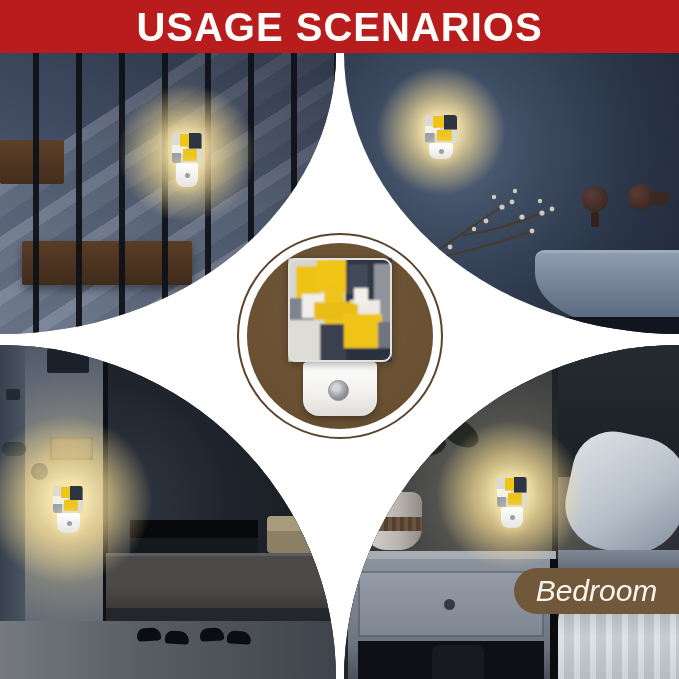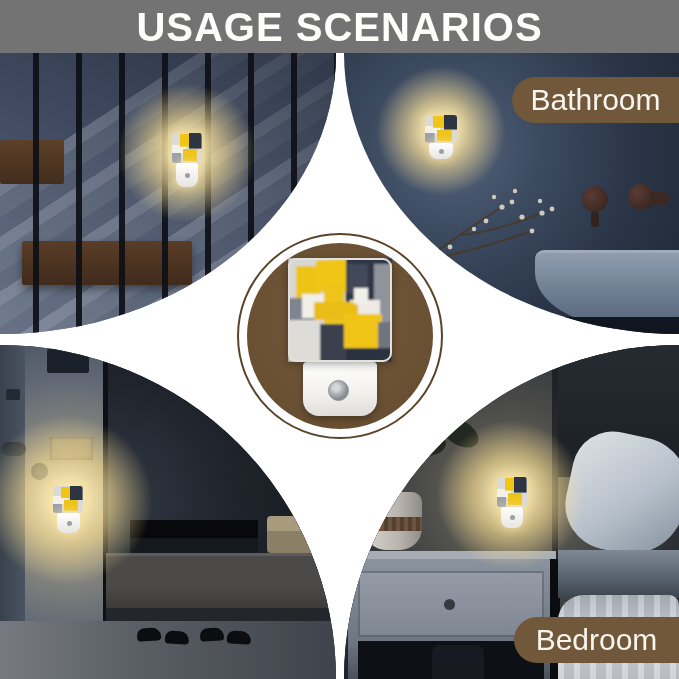--- a/index.html
+++ b/index.html
@@ -1,40 +1,40 @@
 <!DOCTYPE html>
 <html><head>
 <meta charset="utf-8">
 <style>
   html,body{margin:0;padding:0;background:#ffffff;}
   .canvas{position:relative;width:679px;height:679px;background:#ffffff;overflow:hidden;
           font-family:"Liberation Sans",sans-serif;}
   .abs{position:absolute;}
 
   
-  .banner{position:absolute;left:0;top:0;width:679px;height:53px;background:#737373;
+  .banner{position:absolute;left:0;top:0;width:679px;height:53px;background:#b91c1c;
           display:flex;align-items:center;justify-content:center;}
   .banner h1{margin:0;color:#fdfdfa;font-size:40px;font-weight:700;letter-spacing:1px;line-height:1;}
 
   
   .photo{position:absolute;overflow:hidden;z-index:1;}
   .photo>div,.photo>svg{position:absolute;}
   .tl{left:0;top:53px;width:336px;height:281px;border-radius:0 0 100% 0 / 0 0 100% 0;background:#46526a;}
   .tr{left:344px;top:53px;width:335px;height:281px;border-radius:0 0 0 100% / 0 0 0 100%;
       background:radial-gradient(circle at 110px 95px,#55647c 0,#3c4a60 30%,#2a3547 62%,#1d2635 100%);}
   .bl{left:0;top:345px;width:336px;height:334px;border-radius:0 100% 0 0 / 0 100% 0 0;background:#14181f;}
   .br{left:344px;top:345px;width:335px;height:334px;border-radius:100% 0 0 0 / 100% 0 0 0;background:#17191f;}
 
   
   .pill{position:absolute;height:46px;display:flex;align-items:center;background:#71583a;
         color:#f8f5ef;font-size:30px;z-index:5;}
   .pill-tl{left:0;top:80px;width:146px;border-radius:0 23px 23px 0;padding-left:16px;}
   .pill-tr{right:0;top:77px;width:167px;border-radius:23px 0 0 23px;justify-content:center;}
   .pill-bl{left:0;top:597px;width:146px;border-radius:0 23px 23px 0;padding-left:16px;}
-  .pill-br{right:0;top:617px;width:165px;border-radius:23px 0 0 23px;justify-content:center;}
+  .pill-br{right:0;top:568px;width:165px;border-radius:23px 0 0 23px;justify-content:center;font-style:italic;}
 
   
   .glow{position:absolute;border-radius:50%;
         background:radial-gradient(circle,rgba(255,243,202,.96) 0%,rgba(255,227,150,.62) 35%,rgba(255,220,130,0) 70%);}
   .art{background-color:#dcdad5;background-repeat:no-repeat;border-radius:3px;
        background-image:
          linear-gradient(#2e3542,#2e3542),
          linear-gradient(#f0c513,#f0c513),
          linear-gradient(#eec41a,#eec41a),
          linear-gradient(#9aa0aa,#9aa0aa),
@@ -256,23 +256,20 @@
     <div class="br-stool"></div>
     <div class="br-gap"></div>
     <div class="br-pillow"></div>
     <div class="br-foldband"></div>
     <div class="br-duvet"></div>
     <div class="glow br-glow"></div>
     <div class="art br-art"></div>
     <div class="plug br-plug"></div>
   </section>
 
-  <div class="pill pill-tr">
-    <span>Bathroom</span>
-  </div>
   <div class="pill pill-br">
     <span>Bedroom</span>
   </div>
 
   <div class="emblem">
     <div class="emblem-disc"></div>
     <div class="emblem-plug"></div>
     <div class="emblem-sensor"></div>
     <svg class="emblem-art" viewBox="0 0 104 104">
       <defs>

